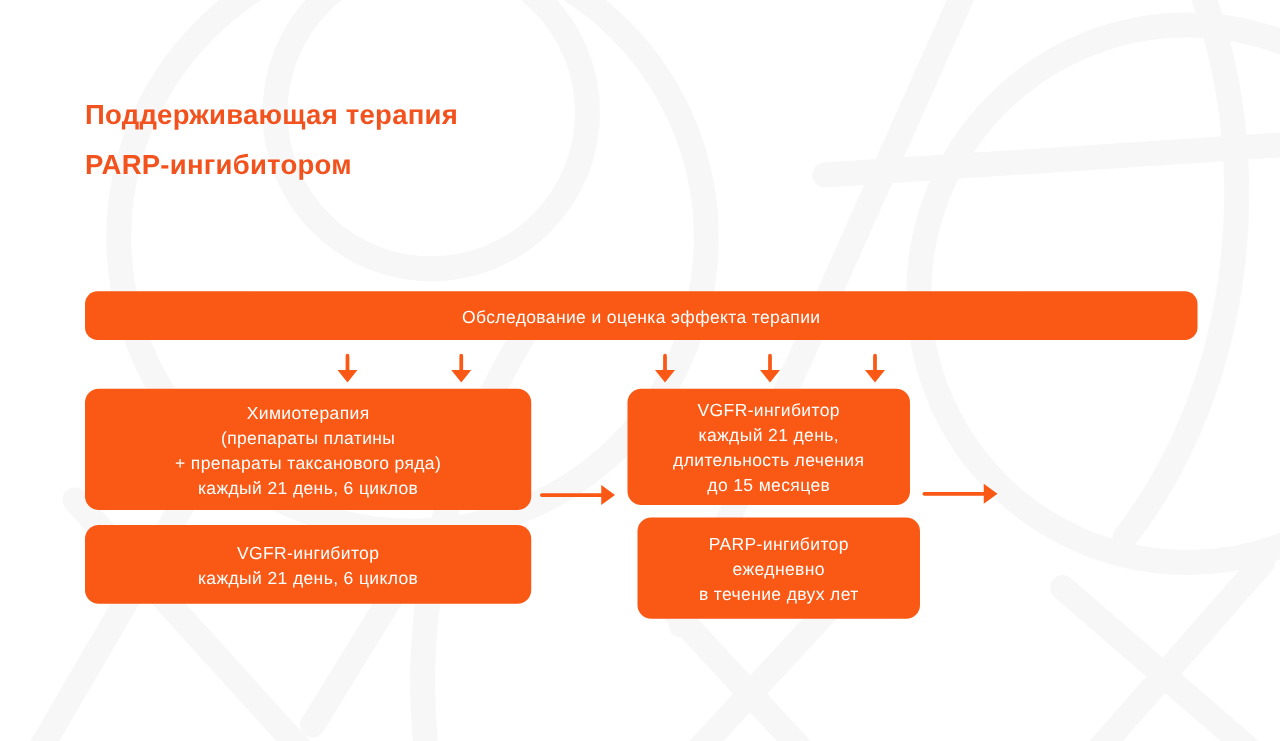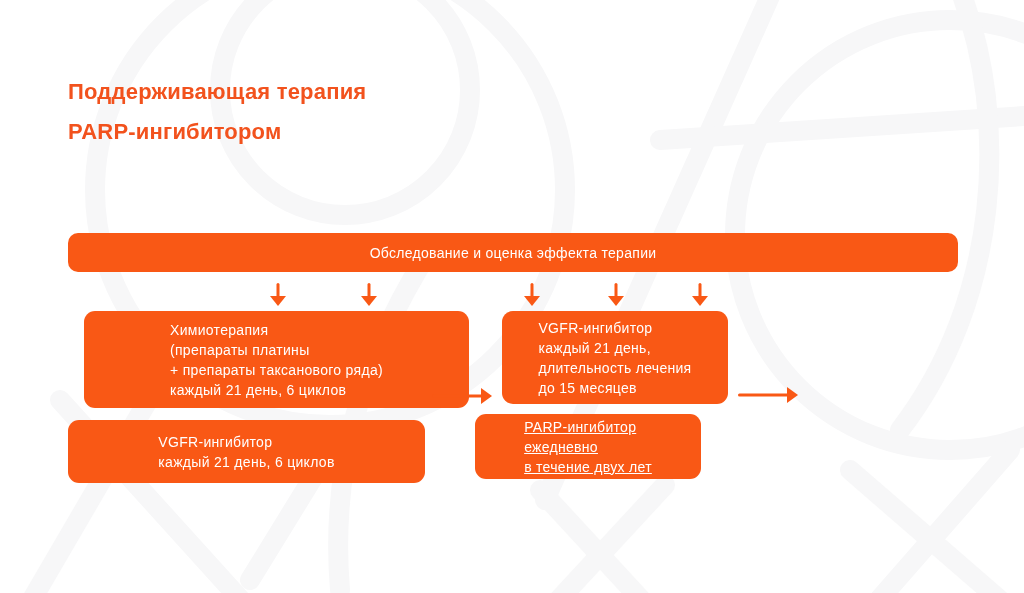--- a/index.html
+++ b/index.html
@@ -17,33 +17,34 @@
     letter-spacing:.2px;
     color:#F2521D;
     white-space:pre-line;
   }
   .node{
     position:absolute;
     background:#F95815;
     border-radius:11px;
     color:#ffffff;
     display:flex;align-items:center;justify-content:center;
+    text-align:center;
     font-size:14px;line-height:20px;letter-spacing:.3px;
     white-space:pre-line;
     box-sizing:border-box;
     padding:6px 22px;
   }
   .banner{
     left:68px;top:233px;width:890px;height:39px;
     border-radius:10px;
   }
-  .box-chemo{left:68px;top:311px;width:385px;height:97px;margin-left:16px;}
+  .box-chemo{left:68px;top:311px;width:357px;height:97px;}
   .box-vgfr6{left:68px;top:420px;width:357px;height:63px;}
   .box-vgfr15{left:502px;top:311px;width:226px;height:93px;}
-  .box-parp{left:475px;top:414px;width:226px;height:65px;text-decoration:underline;}
+  .box-parp{left:510px;top:414px;width:226px;height:81px;}
   .box-obs{left:805px;top:373px;width:152px;height:42px;}
 
   .v-arrow{position:absolute;width:16px;height:23px;}
   .v-arrow .stem{
     position:absolute;left:50%;top:0;transform:translateX(-50%);
     width:3px;height:15px;background:#F95815;border-radius:2px;
   }
   .v-arrow .head{
     position:absolute;left:50%;bottom:0;transform:translateX(-50%);
     width:0;height:0;

